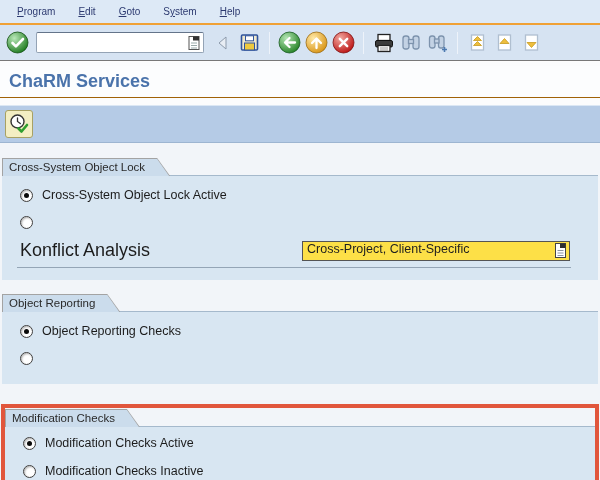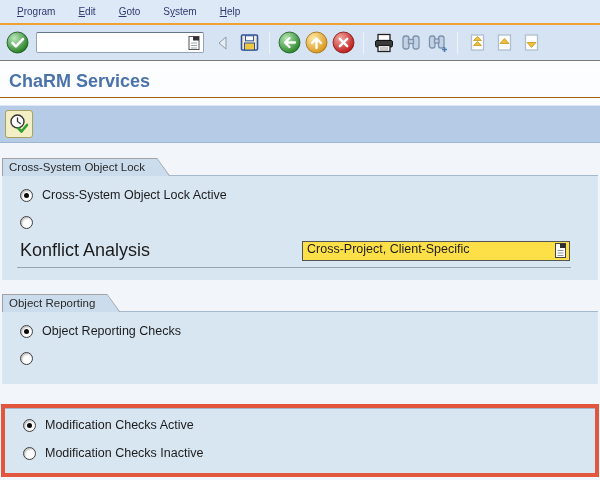--- a/index.html
+++ b/index.html
@@ -235,20 +235,23 @@
         <span class="opt-label">Object Reporting Checks</span>
       </div>
       <div class="opt-row">
         <span class="radio"></span>
       </div>
     </div>
   </div>
 
   <div class="red-wrap">
     <div class="section last">
+      <span class="grp-tab-border">
+        <span class="grp-tab">Modification Checks</span>
+      </span>
       <div class="grp-body">
         <div class="opt-row">
           <span class="radio selected"></span>
           <span class="opt-label">Modification Checks Active</span>
         </div>
         <div class="opt-row">
           <span class="radio"></span>
           <span class="opt-label">Modification Checks Inactive</span>
         </div>
       </div>

